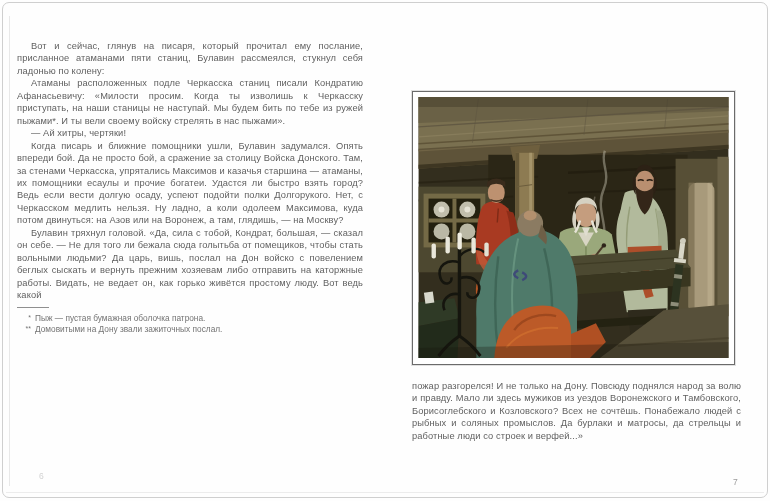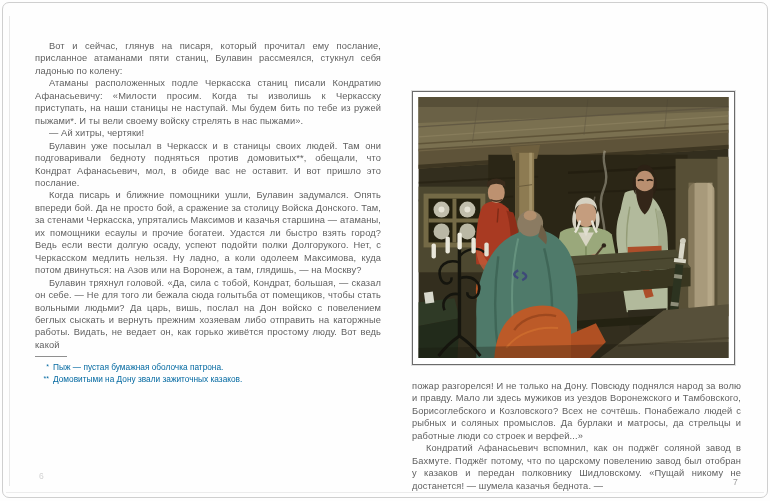--- a/index.html
+++ b/index.html
@@ -8,28 +8,28 @@
     font-family:"Liberation Sans","DejaVu Sans",sans-serif;
   }
   .photo-border{
     position:absolute;left:2px;top:2px;right:2px;bottom:3px;
     border:1px solid #cfcfcf;border-radius:7px;pointer-events:none;
   }
   .book-edge-left{position:absolute;left:9px;top:16px;width:1px;height:470px;background:#e8e8e8;}
   .book-edge-bottom{position:absolute;left:6px;bottom:8px;width:758px;height:1px;background:#ececec;}
 
   
-  .page-left{position:absolute;left:35px;top:40px;width:346px;}
+  .page-left{position:absolute;left:17px;top:40px;width:346px;}
   .page-right{position:absolute;left:412px;top:43px;width:330px;margin-top:48px;}
 
   .body-text{color:#5f5f5f;font-size:9.3px;line-height:12.45px;text-align:justify;letter-spacing:.1px;}
   .body-text p{margin:0;text-indent:14px;}
   .body-text p.cont{text-indent:0;}
 
-  .footnotes{margin-top:5px;color:#0369a1;}
+  .footnotes{margin-top:5px;color:#737373;}
   .fn-rule{width:32px;height:1px;background:#8f8f8f;margin:0 0 5px 0;}
   .fn-row{display:flex;font-size:8.3px;line-height:11.6px;}
   .fn-marker{width:14px;text-align:right;font-size:7px;transform:translateY(-1px);flex:none;}
   .fn-text{margin-left:4px;}
 
   .page-num{position:absolute;font-size:8.5px;}
   .page-num.left{left:39px;top:471px;color:#d2d2d2;}
   .page-num.right{left:733px;top:477px;color:#9c9c9c;}
 
   
@@ -47,33 +47,32 @@
 <div class="photo">
   <div class="photo-border"></div>
   <div class="book-edge-left"></div>
   <div class="book-edge-bottom"></div>
 
   <div class="page-left">
     <div class="body-text">
       <p>Вот и сейчас, глянув на писаря, который прочитал ему послание, присланное атаманами пяти станиц, Булавин рассмеялся, стукнул себя ладонью по колену:</p>
       <p>Атаманы расположенных подле Черкасска станиц писали Кондратию Афанасьевичу: «Милости просим. Когда ты изволишь к Черкасску приступать, на наши станицы не наступай. Мы будем бить по тебе из ружей пыжами*. И ты вели своему войску стрелять в нас пыжами».</p>
       <p>— Ай хитры, чертяки!</p>
-      <p>Булавин уже посылал в Черкасск и в станицы своих людей. Там они подговаривали бедноту подняться против домовитых**, обещали, что Кондрат Афанасьевич, мол, в обиде вас не оставит. И вот пришло это послание.</p>
       <p>Когда писарь и ближние помощники ушли, Булавин задумался. Опять впереди бой. Да не просто бой, а сражение за столицу Войска Донского. Там, за стенами Черкасска, упрятались Максимов и казачья старшина — атаманы, их помощники есаулы и прочие богатеи. Удастся ли быстро взять город? Ведь если вести долгую осаду, успеют подойти полки Долгорукого. Нет, с Черкасском медлить нельзя. Ну ладно, а коли одолеем Максимова, куда потом двинуться: на Азов или на Воронеж, а там, глядишь, — на Москву?</p>
       <p>Булавин тряхнул головой. «Да, сила с тобой, Кондрат, большая, — сказал он себе. — Не для того ли бежала сюда голытьба от помещиков, чтобы стать вольными людьми? Да царь, вишь, послал на Дон войско с повелением беглых сыскать и вернуть прежним хозяевам либо отправить на каторжные работы. Видать, не ведает он, как горько живётся простому люду. Вот ведь какой</p>
     </div>
     <div class="footnotes">
       <div class="fn-rule"></div>
       <div class="fn-row">
         <span class="fn-marker">*</span>
         <span class="fn-text">Пыж — пустая бумажная оболочка патрона.</span>
       </div>
       <div class="fn-row">
         <span class="fn-marker">**</span>
-        <span class="fn-text">Домовитыми на Дону звали зажиточных казаков.</span>
+        <span class="fn-text">Домовитыми на Дону звали зажиточных послал.</span>
       </div>
     </div>
   </div>
   <div class="page-num left">6</div>
 
   <div class="page-right">
     <div class="illus-frame">
       <svg viewBox="0 0 311 262" xmlns="http://www.w3.org/2000/svg">
 
         <rect x="0" y="0" width="311" height="262" fill="#332e1e"></rect>
@@ -220,17 +219,16 @@
         <rect x="53" y="141" width="4.4" height="16" rx="2" fill="#e9e7da"></rect>
         <rect x="66" y="146" width="4.4" height="14" rx="2" fill="#e2e0d2"></rect>
 
         <rect x="0" y="0" width="311" height="262" fill="#000000" opacity="0"></rect>
         <polygon points="0,0 311,0 311,10 0,10" fill="#1e1a10" opacity=".25"></polygon>
         <polygon points="0,252 311,246 311,262 0,262" fill="#14120a" opacity=".28"></polygon>
       </svg>
     </div>
     <div class="body-text rp-text">
       <p class="cont">пожар разгорелся! И не только на Дону. Повсюду поднялся народ за волю и правду. Мало ли здесь мужиков из уездов Воронежского и Тамбовского, Борисоглебского и Козловского? Всех не сочтёшь. Понабежало людей с рыбных и соляных промыслов. Да бурлаки и матросы, да стрельцы и работные люди со строек и верфей...»</p>
-      <p>Кондратий Афанасьевич вспомнил, как он поджёг соляной завод в Бахмуте. Поджёг потому, что по царскому повелению завод был отобран у казаков и передан полковнику Шидловскому. «Пущай никому не достанется! — шумела казачья беднота. —</p>
     </div>
   </div>
   <div class="page-num right">7</div>
 </div>
 
 </body></html>

